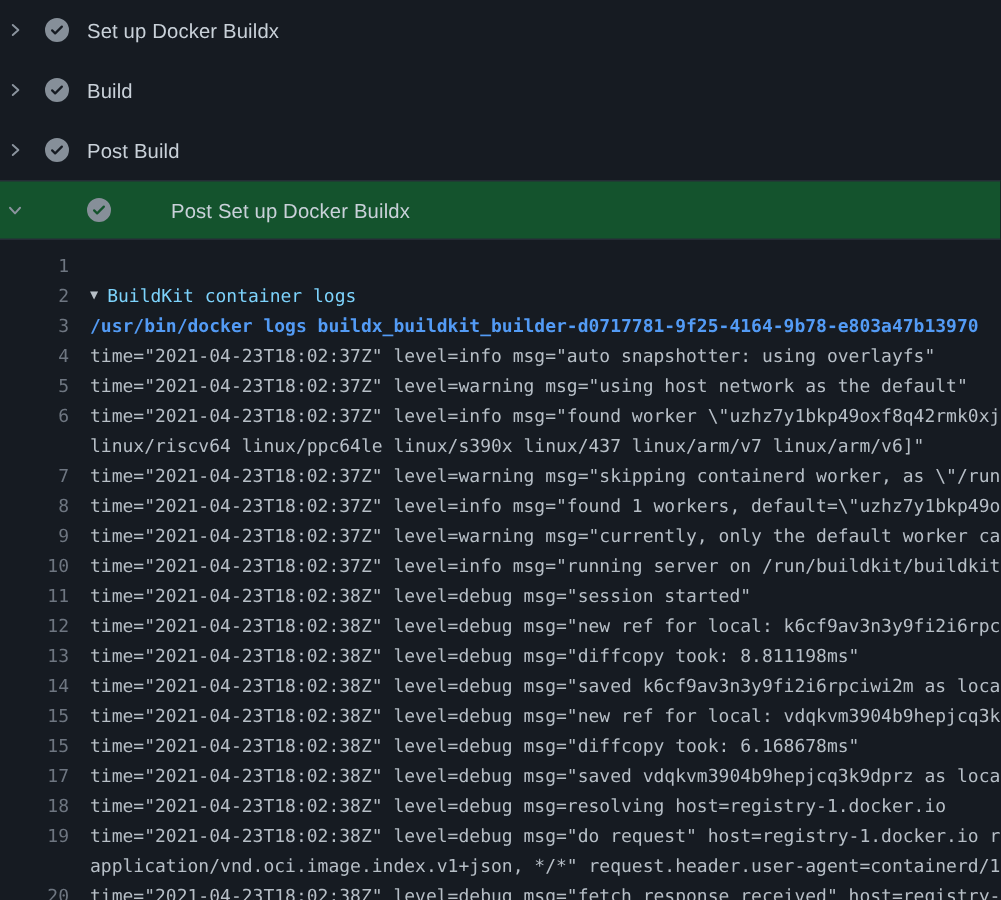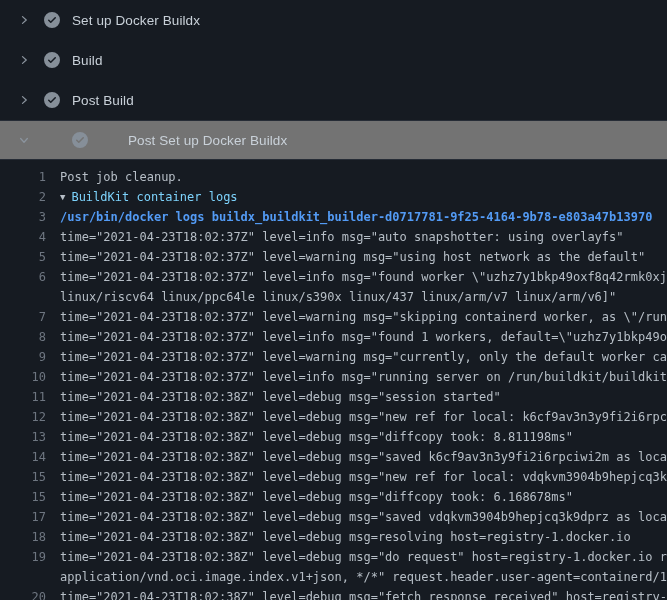--- a/index.html
+++ b/index.html
@@ -5,25 +5,25 @@
   * { margin:0; padding:0; box-sizing:border-box; }
   html,body { background:#161b22; }
   body {
     width:667px; height:600px; overflow:hidden;
     font-family:"Liberation Sans", sans-serif;
     color:#c9d1d9;
   }
   
   .section {
     display:flex; align-items:center;
-    height:40px; padding-left:16px;
+    height:40px; padding-left:2px;
     cursor:pointer; user-select:none;
   }
   .section.expanded {
-    background:#737373;
+    background:#14532d;
     border-top:1px solid #262c36;
     border-bottom:1px solid #262c36;
     gap:28px;
   }
   .chev {
     width:16px; height:16px; display:flex; align-items:center; justify-content:center;
     flex:0 0 auto;
   }
   .chev svg { display:block; }
   .section.expanded .chev svg { transform:rotate(90deg); }
@@ -107,21 +107,20 @@
       <svg width="16" height="16" viewBox="0 0 16 16">
         <path fill="#868f99" fill-rule="evenodd" d="M8 16A8 8 0 108 0a8 8 0 000 16zm3.78-9.72a.75.75 0 00-1.06-1.06L6.75 9.19 5.28 7.72a.75.75 0 00-1.06 1.06l2 2a.75.75 0 001.06 0l4.5-4.5z"></path>
       </svg>
     </span>
   <span class="section-label">Post Set up Docker Buildx</span>
 </div>
 
 <div class="log"><div class="log-line style-plain">
     <span class="lnum">1</span>
     
-    <span class="ltext">Post job cleanup.</span>
   </div><div class="log-line style-group">
     <span class="lnum">2</span>
     <span class="gchev">▼</span>
     <span class="ltext">BuildKit container logs</span>
   </div><div class="log-line style-command">
     <span class="lnum">3</span>
     
     <span class="ltext">/usr/bin/docker logs buildx_buildkit_builder-d0717781-9f25-4164-9b78-e803a47b13970</span>
   </div><div class="log-line style-plain">
     <span class="lnum">4</span>

